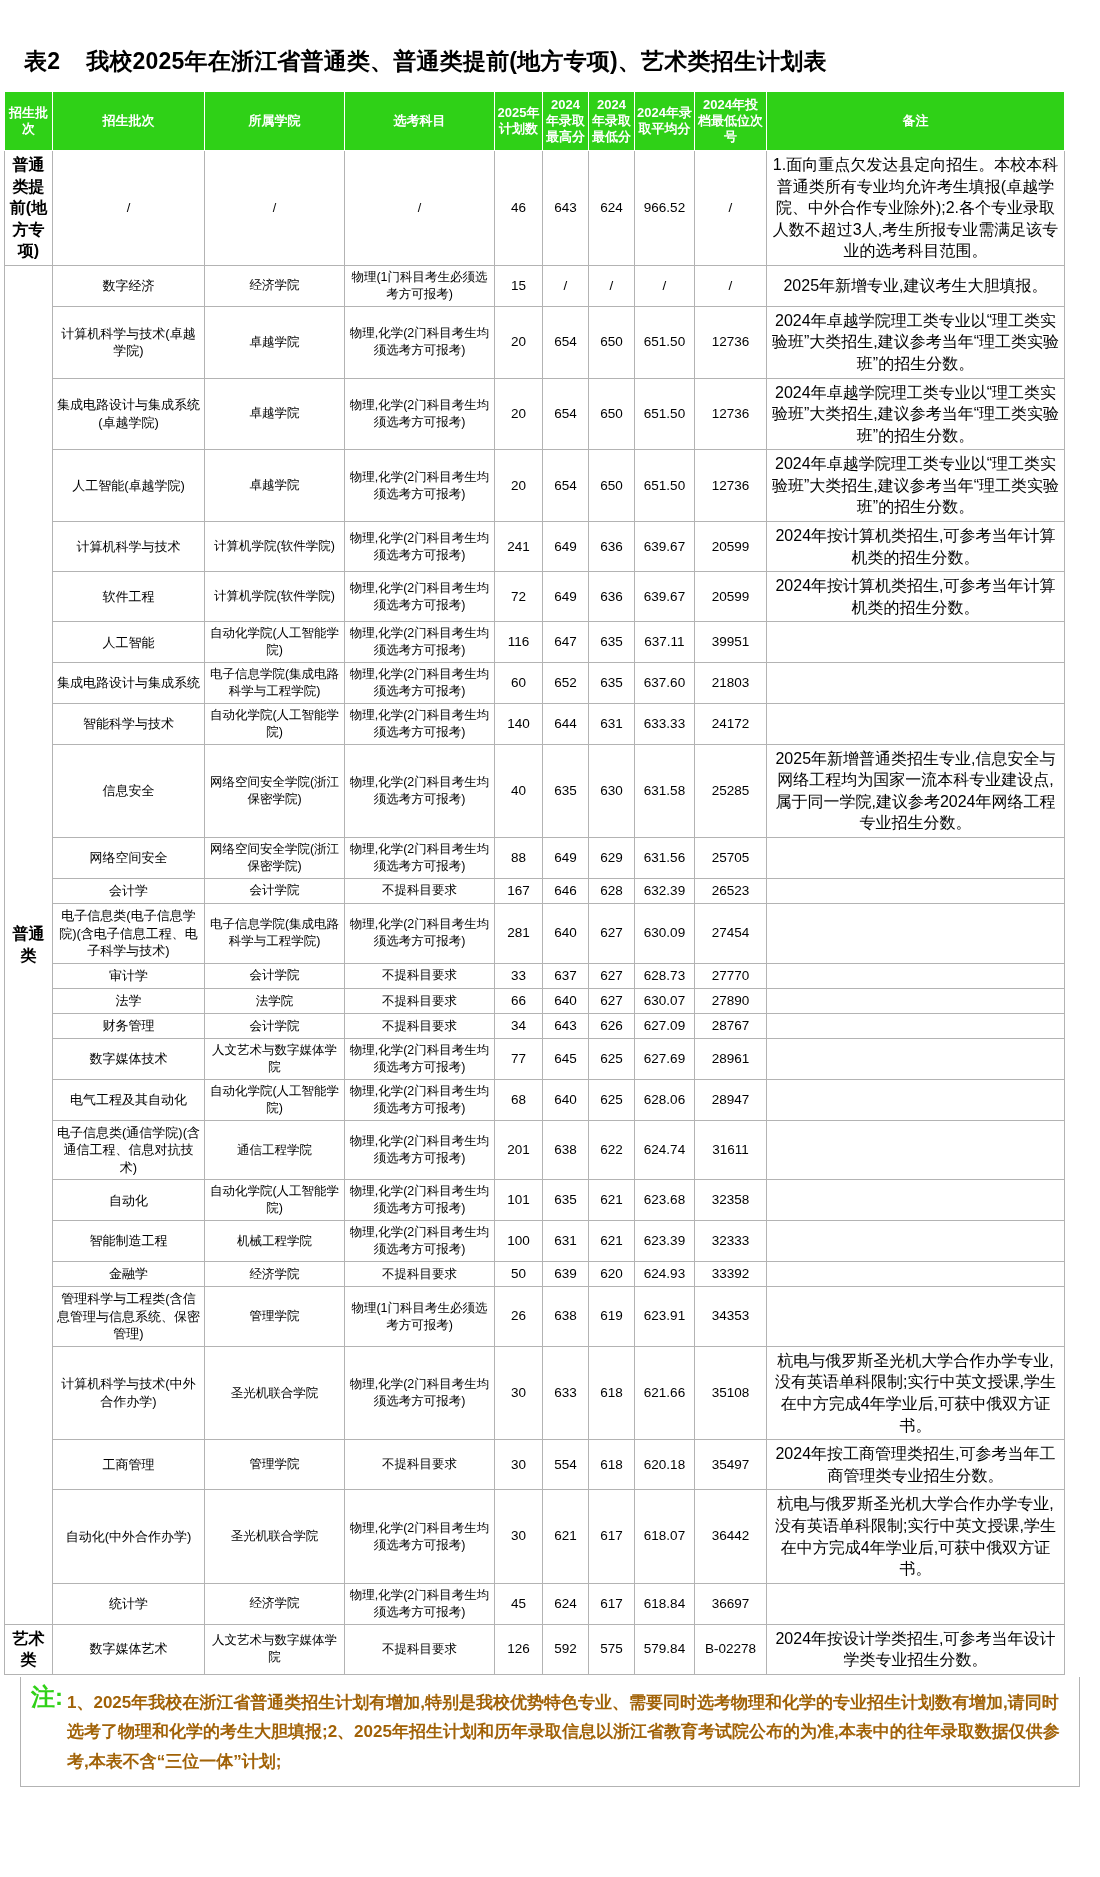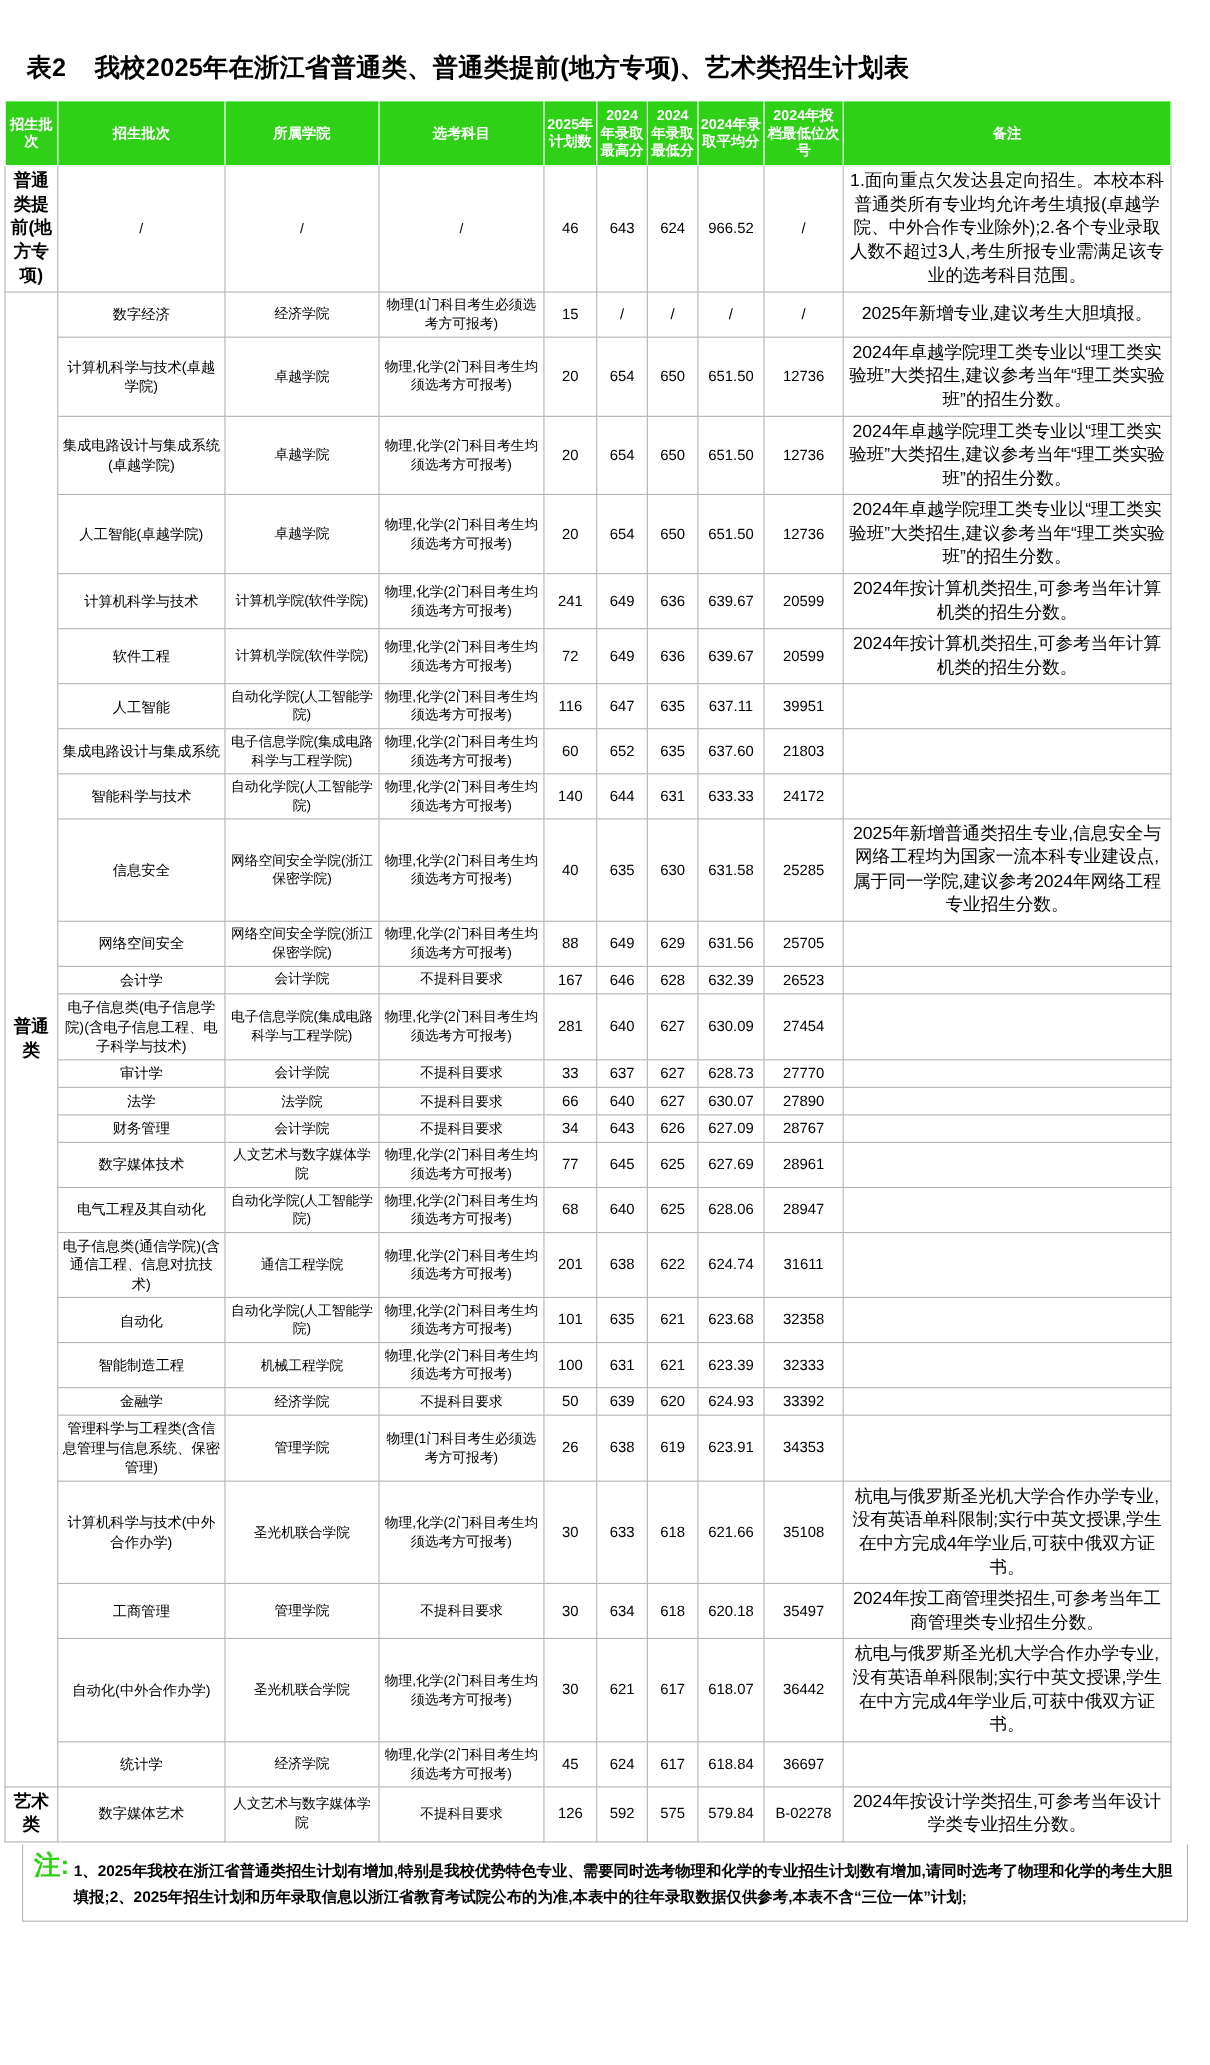--- a/index.html
+++ b/index.html
@@ -110,24 +110,24 @@
   }
   .note-label {
     font-size: 24px;
     font-weight: bold;
     line-height: 1.05;
     padding-right: 4px;
     flex: 0 0 auto;
     color: #2fd117;
   }
   .note-body {
-    font-size: 14px;
+    font-size: 17px;
     font-weight: bold;
     line-height: 1.75;
-    color: #000000;
+    color: #a16207;
     flex: 1 1 auto;
     padding-top: 4px;
   }
 </style>
 </head>
 <body>
 
 <div class="page">
 
   <div class="title">
@@ -438,21 +438,21 @@
             <td class="num">618</td>
             <td class="num">621.66</td>
             <td class="num">35108</td>
             <td class="remark">杭电与俄罗斯圣光机大学合作办学专业,没有英语单科限制;实行中英文授课,学生在中方完成4年学业后,可获中俄双方证书。</td>
           </tr>
           <tr>
             <td class="major">工商管理</td>
             <td class="college">管理学院</td>
             <td class="subject">不提科目要求</td>
             <td class="num">30</td>
-            <td class="num">634</td>
+            <td class="num">554</td>
             <td class="num">618</td>
             <td class="num">620.18</td>
             <td class="num">35497</td>
             <td class="remark">2024年按工商管理类招生,可参考当年工商管理类专业招生分数。</td>
           </tr>
           <tr>
             <td class="major">自动化(中外合作办学)</td>
             <td class="college">圣光机联合学院</td>
             <td class="subject">物理,化学(2门科目考生均须选考方可报考)</td>
             <td class="num">30</td>

